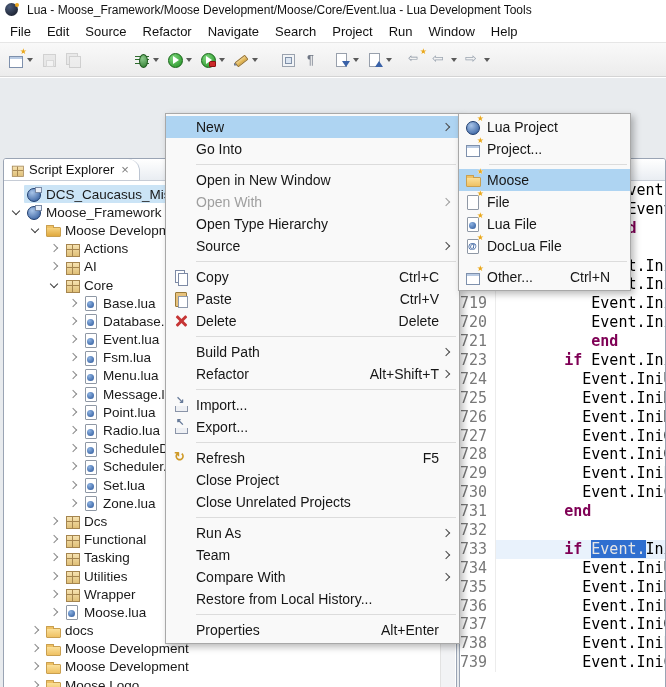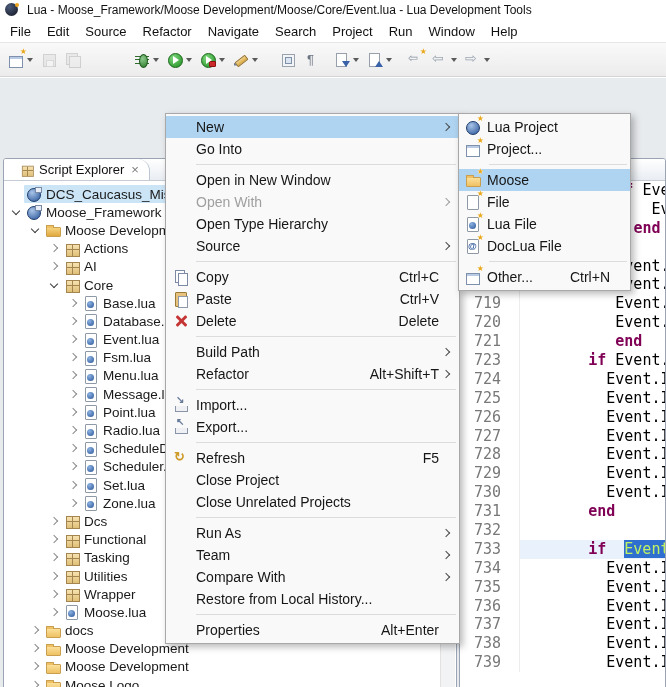--- a/index.html
+++ b/index.html
@@ -16,21 +16,21 @@
   .tbtn.disabled { opacity:.45; filter:grayscale(1); }
   .dd { width:0; height:0; border-left:3px solid transparent; border-right:3px solid transparent; border-top:4px solid #5a5a5a; margin-left:3px; }
   .tgap { height:1px; flex:none; }
 
   
   #workspace { position:absolute; left:0; top:78px; right:0; bottom:0; background:#e8ebee; }
   .panel { position:absolute; background:#fff; border:1px solid #9aa4b4; border-radius:3px 10px 0 0; overflow:hidden; }
   #explorer-panel { left:3px; top:80px; width:454px; height:541px; }
   #editor-panel { left:459px; top:80px; width:207px; height:607px; border-radius:3px 3px 0 0; }
   .phead { height:22px; background:linear-gradient(#ffffff,#e9edf2); border-bottom:1px solid #c6ccd6; display:flex; align-items:stretch; }
-  .ptab { display:flex; align-items:center; gap:4px; padding:0 10px 0 15px; background:#fff; border-right:1px solid #bcc5d2; border-radius:2px 12px 0 0; font-size:13px; color:#111; white-space:nowrap;text-align:right; }
+  .ptab { display:flex; align-items:center; gap:4px; padding:0 10px 0 5px; background:#fff; border-right:1px solid #bcc5d2; border-radius:2px 12px 0 0; font-size:13px; color:#111; white-space:nowrap;text-align:right; }
   .tclose { margin-left:3px; color:#7d7d7d; font-size:13px; line-height:1; }
   .tclose::before { content:"×"; }
   .ptoolbar { margin-left:auto; display:flex; align-items:center; gap:2px; padding-right:4px; }
   .vbtn { width:20px; height:18px; display:flex; align-items:center; justify-content:center; border:1px solid transparent; border-radius:2px; }
   .vbtn.active { background:#d9eafb; border-color:#8ab6e0; }
   .vsep { width:1px; height:14px; background:#c8cdd6; margin:0 3px; }
 
   
   #tree { position:absolute; left:1px; top:23px; right:16px; bottom:0; overflow:hidden; font-size:13.5px; color:#1a1a1a; padding-top:3px; }
   .trow { height:18.2px; display:flex; align-items:center; white-space:nowrap; }
@@ -40,25 +40,25 @@
   .twrap { display:flex; align-items:center; gap:4px; padding:1px 12px 1px 2px; border-radius:1px; }
   .trow.selected .twrap { background:#cbe4f6; }
   #tree-scroll { position:absolute; top:23px; right:1px; width:15px; bottom:0; background:#f2f3f5; border-left:1px solid #e2e2e2; }
   #tree-scroll .sarrow { width:13px; height:13px; margin:1px auto; background:#f0f0f0; border:1px solid #d6d6d6; position:relative; }
   #tree-scroll .sarrow::before { content:""; position:absolute; left:3px; top:4px; border-bottom:4px solid #8a8a8a; border-left:3px solid transparent; border-right:3px solid transparent; }
   #tree-scroll .sthumb { width:13px; height:60px; margin:0 auto; background:#dcdfe3; border:1px solid #c2c6cc; }
 
   
   #code { position:absolute; left:0; top:22px; right:0; bottom:0; background:#fff; font:15px/18.9px "DejaVu Sans Mono", monospace; overflow:hidden; }
   .cl { display:flex; height:18.9px; white-space:pre; }
-  .cl .num { width:60px; flex:none; text-align:right; padding-right:18px; color:#787878; border-right:1px solid #ececec; }
+  .cl .num { width:36px; flex:none; text-align:right; padding-right:10px; color:#787878; border-right:1px solid #ececec; }
   .cl .ct { flex:1; padding-left:5px; color:#000; overflow:hidden; }
   .cl.cur .ct { background:#e9f2fc; }
   .k { color:#7f0055; font-weight:bold; }
-  .s { background:#2f6fd0; color:#bef264;margin-left:9px; }
+  .s { background:#2f6fd0; color:#e5e5e5; }
 
   
   .menu { position:absolute; background:#f9f9f9; border:1px solid #a8a8a8; box-shadow:3px 3px 7px rgba(0,0,0,.28); padding:2px 0; font-size:14px; color:#161616; }
   #context-menu { left:165px; top:113px; width:295px; z-index:50; }
   #submenu { left:458px; top:113px; width:173px; z-index:51; }
   .mi { height:22px; display:flex; align-items:center; padding-right:6px; }
   .mi .icc { width:30px; flex:none; display:flex; align-items:center; justify-content:center; }
   #submenu .mi .icc { width:28px; }
   .mi .lbl { white-space:nowrap; }
   .mi .sc { margin-left:auto; padding-left:16px; white-space:nowrap; }

